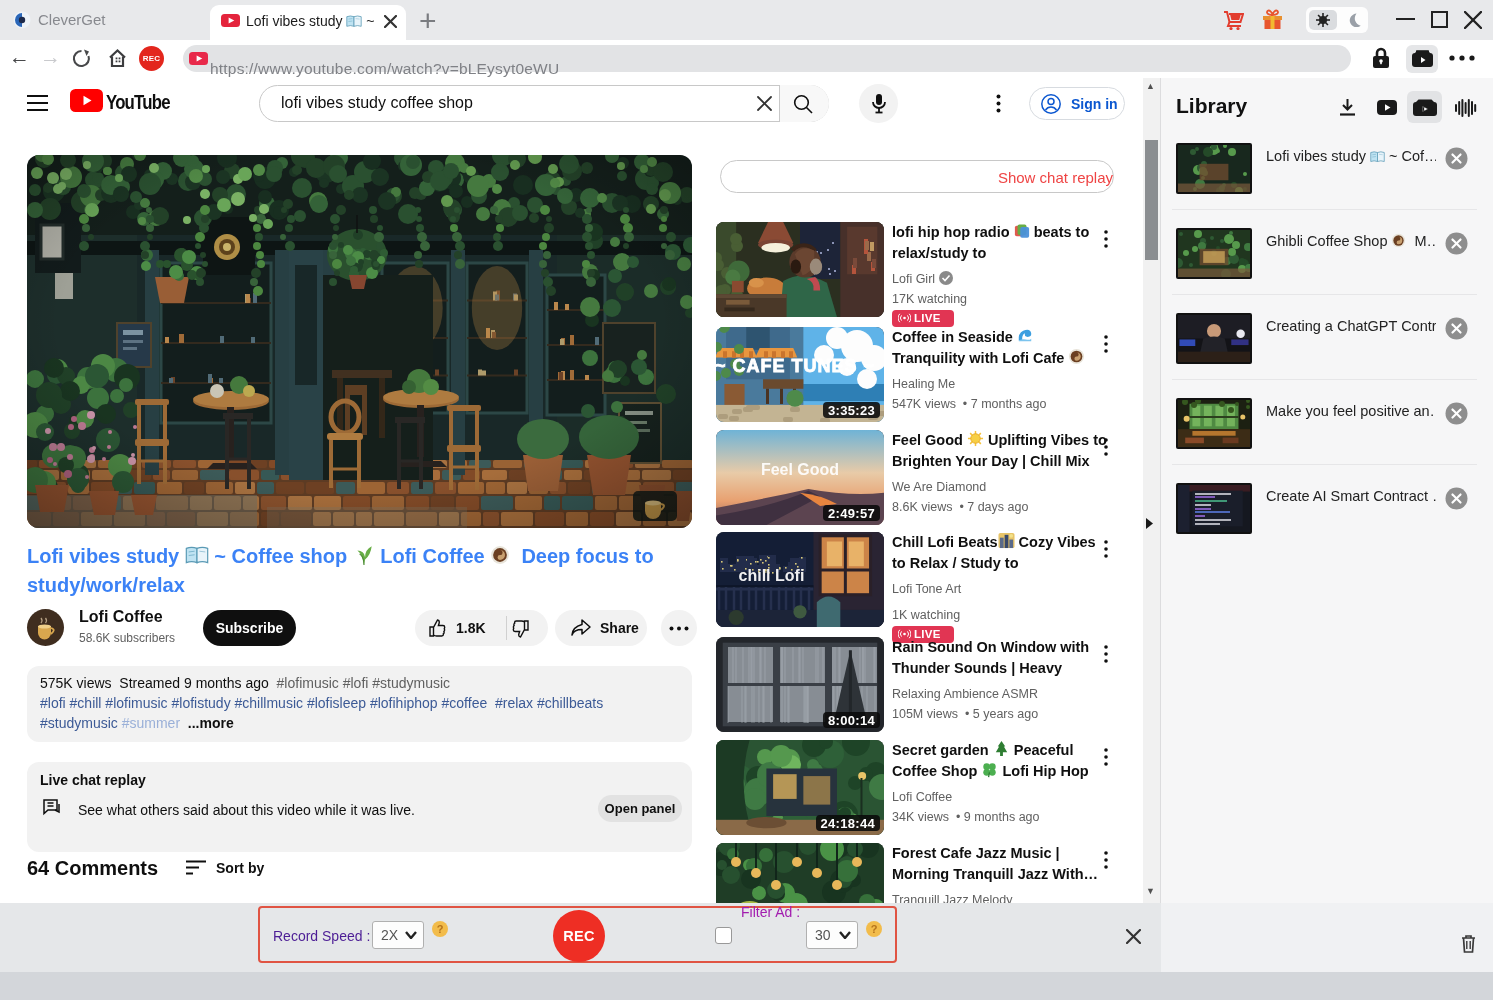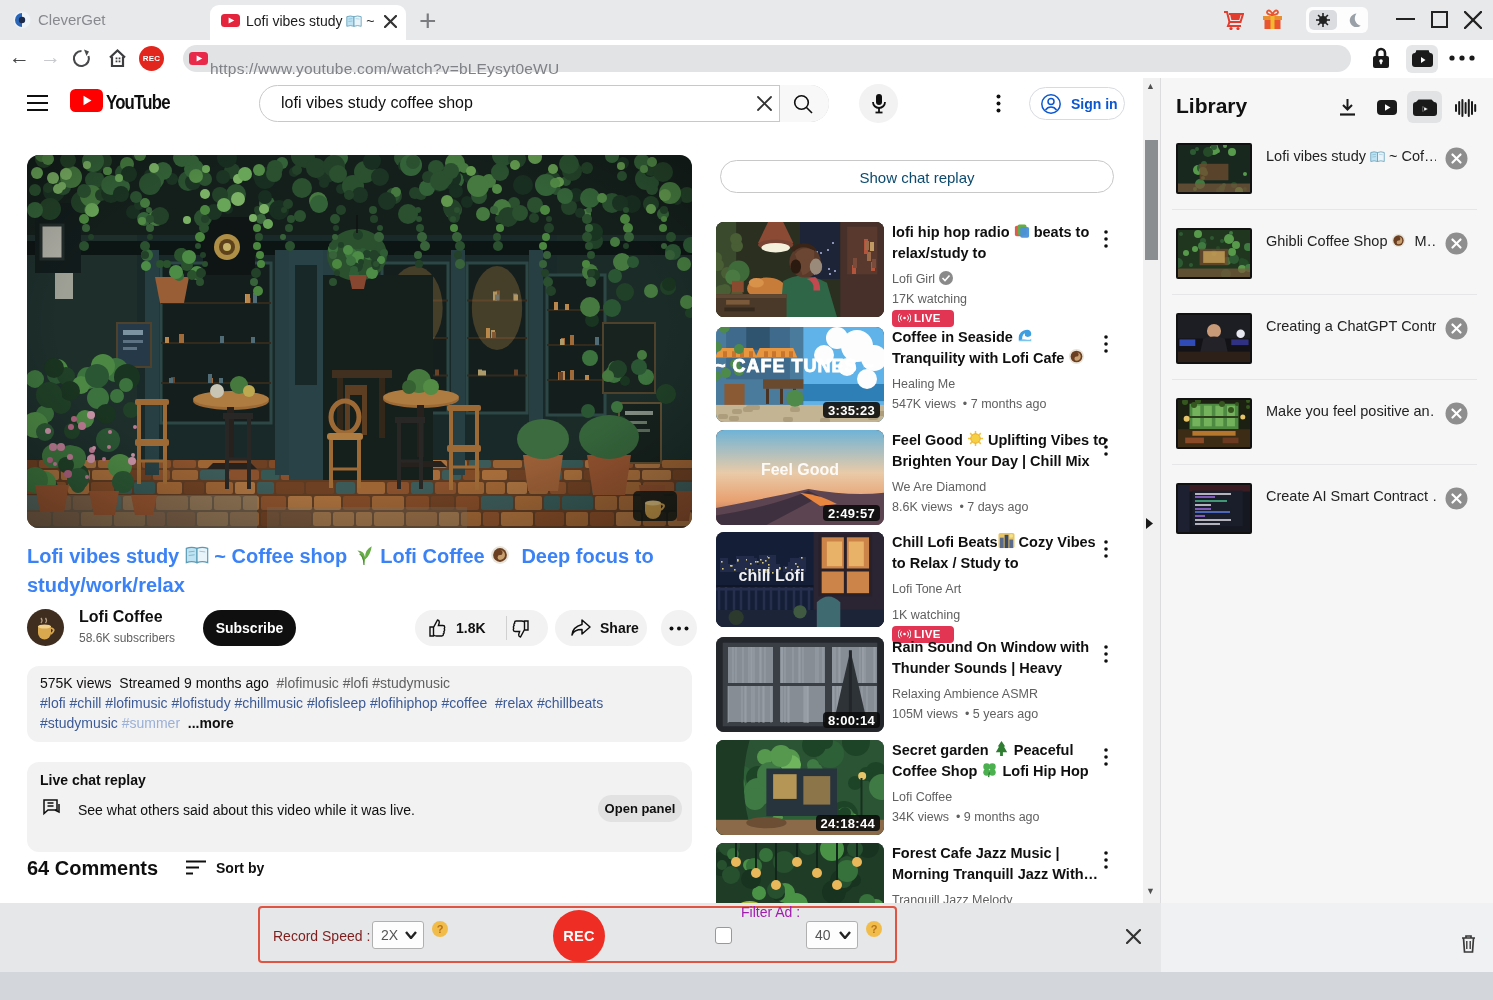--- a/index.html
+++ b/index.html
@@ -30,21 +30,21 @@
 #likebar .sep { position:absolute; left:91px; top:6px; width:1px; height:24px; background:#d0d0d0; }
 #liketext { left:456px; top:620px; font-size:14px; font-weight:bold; color:#0f0f0f; }
 #sharebtn { left:555px; top:610px; width:92px; height:36px; background:#f2f2f2; border-radius:18px; }
 #sharetext { left:600px; top:620px; font-size:14px; font-weight:bold; color:#0f0f0f; }
 #morebtn { left:661px; top:610px; width:36px; height:36px; background:#f2f2f2; border-radius:50%; }
 #descbox { left:27px; top:666px; width:665px; height:76px; background:#f2f2f2; border-radius:12px; font-size:14px; }
 #chatbox { left:27px; top:762px; width:665px; height:90px; background:#f2f2f2; border-radius:12px; }
 #openpanel { left:598px; top:795px; width:84px; height:27px; background:#e2e2e2; border-radius:14px; font-size:13px; font-weight:bold; color:#0f0f0f; text-align:center; line-height:27px; }
 #comments { left:27px; top:857px; font-size:20px; font-weight:bold; color:#0f0f0f; }
 #sortby { left:216px; top:860px; font-size:14px; font-weight:bold; color:#0f0f0f; }
-#showchat { left:720px; top:160px; width:394px; height:33px; border:1px solid #c8c8c8; border-radius:17px; text-align:center; line-height:33px; font-size:15px; color:#0c4a6e; }
+#showchat { left:720px; top:160px; width:394px; height:33px; border:1px solid #c8c8c8; border-radius:17px; text-align:right; line-height:33px; font-size:15px; color:#ef4444; }
 .vrow { position:absolute; left:716px; width:420px; }
 .vthumb { position:absolute; left:0; top:0; width:168px; height:95px; border-radius:8px; overflow:hidden; background:#333; }
 .vmeta { position:absolute; left:176px; top:0; width:216px; }
 .vt { font-size:14.5px; font-weight:bold; color:#0f0f0f; line-height:21px; max-height:42px; overflow:hidden; }
 .vc { font-size:12.5px; color:#606060; margin-top:6px; line-height:18px; }
 .vdots { position:absolute; left:388px; top:8px; }
 .durbadge { position:absolute; right:4px; bottom:4px; background:rgba(10,10,10,0.88); color:#fff; font-size:13px; font-weight:bold; padding:1px 5px 0; border-radius:4px; letter-spacing:0.3px; }
 .livebadge { display:inline-block; background:#e13553; color:#fff; font-size:11.5px; font-weight:bold; border-radius:4px; padding:2px 13px 3px 6px; margin-top:2px; letter-spacing:0.3px; }
 #ytscroll { left:1143px; top:78px; width:17px; height:825px; background:#f1f1f1; }
 #ytthumb { left:1145px; top:140px; width:13px; height:120px; background:#8b8e91; }
@@ -1759,33 +1759,33 @@
 <div class="abs libitem-title" style="top:488px;">Create AI Smart Contract …</div>
 <svg class="abs" style="left:1445px;top:487px;" width="23" height="23" viewBox="0 0 23 23">
       <circle cx="11.5" cy="11.5" r="11" fill="#8e8e8e"></circle>
       <line x1="7.5" y1="7.5" x2="15.5" y2="15.5" stroke="#fff" stroke-width="2.2" stroke-linecap="round"></line>
       <line x1="15.5" y1="7.5" x2="7.5" y2="15.5" stroke="#fff" stroke-width="2.2" stroke-linecap="round"></line>
     </svg>
 <div class="abs" id="recstrip"></div>
 <div class="abs" id="sidebottom"></div>
 <div class="abs" id="botstrip"></div>
 <div class="abs" id="redbox"></div>
-<div class="abs" style="left:273px; top:928px; font-size:14px; color:#7f1d1d;">Record Speed :</div>
+<div class="abs" style="left:273px; top:928px; font-size:14px; color:#4c1d95;">Record Speed :</div>
 <div class="abs selbox" style="left:372px; width:52px;">
       <span style="position:absolute; left:8px; top:5px;">2X</span>
     </div>
 <svg class="abs" style="left:405px;top:931px;" width="12" height="8" viewBox="0 0 12 8">
       <path d="M1 1 L6.0 7 L11 1" stroke="#222" stroke-width="2.4" fill="none"></path>
     </svg>
 <div class="abs qmark" style="left:432px; top:921px;">?</div>
 <div class="abs" id="recbig">REC</div>
 <div class="abs" style="left:715px; top:927px; width:17px; height:17px; background:#fff; border:1.4px solid #999; border-radius:3px;"></div>
 <div class="abs" style="left:741px; top:904px; font-size:14px; color:#a21caf;">Filter Ad :</div>
 <div class="abs selbox" style="left:806px; width:52px;">
-      <span style="position:absolute; left:8px; top:5px;">40</span>
+      <span style="position:absolute; left:8px; top:5px;">30</span>
     </div>
 <svg class="abs" style="left:839px;top:931px;" width="12" height="8" viewBox="0 0 12 8">
       <path d="M1 1 L6.0 7 L11 1" stroke="#222" stroke-width="2.4" fill="none"></path>
     </svg>
 <div class="abs qmark" style="left:866px; top:921px;">?</div>
 <svg class="abs" style="left:1126px;top:929px;" width="15" height="15" viewBox="0 0 15 15">
       <line x1="1" y1="1" x2="14" y2="14" stroke="#333" stroke-width="2.2" stroke-linecap="round"></line>
       <line x1="14" y1="1" x2="1" y2="14" stroke="#333" stroke-width="2.2" stroke-linecap="round"></line>
     </svg>
 <svg class="abs" style="left:1459px;top:933px;" width="19" height="21" viewBox="0 0 19 21">

